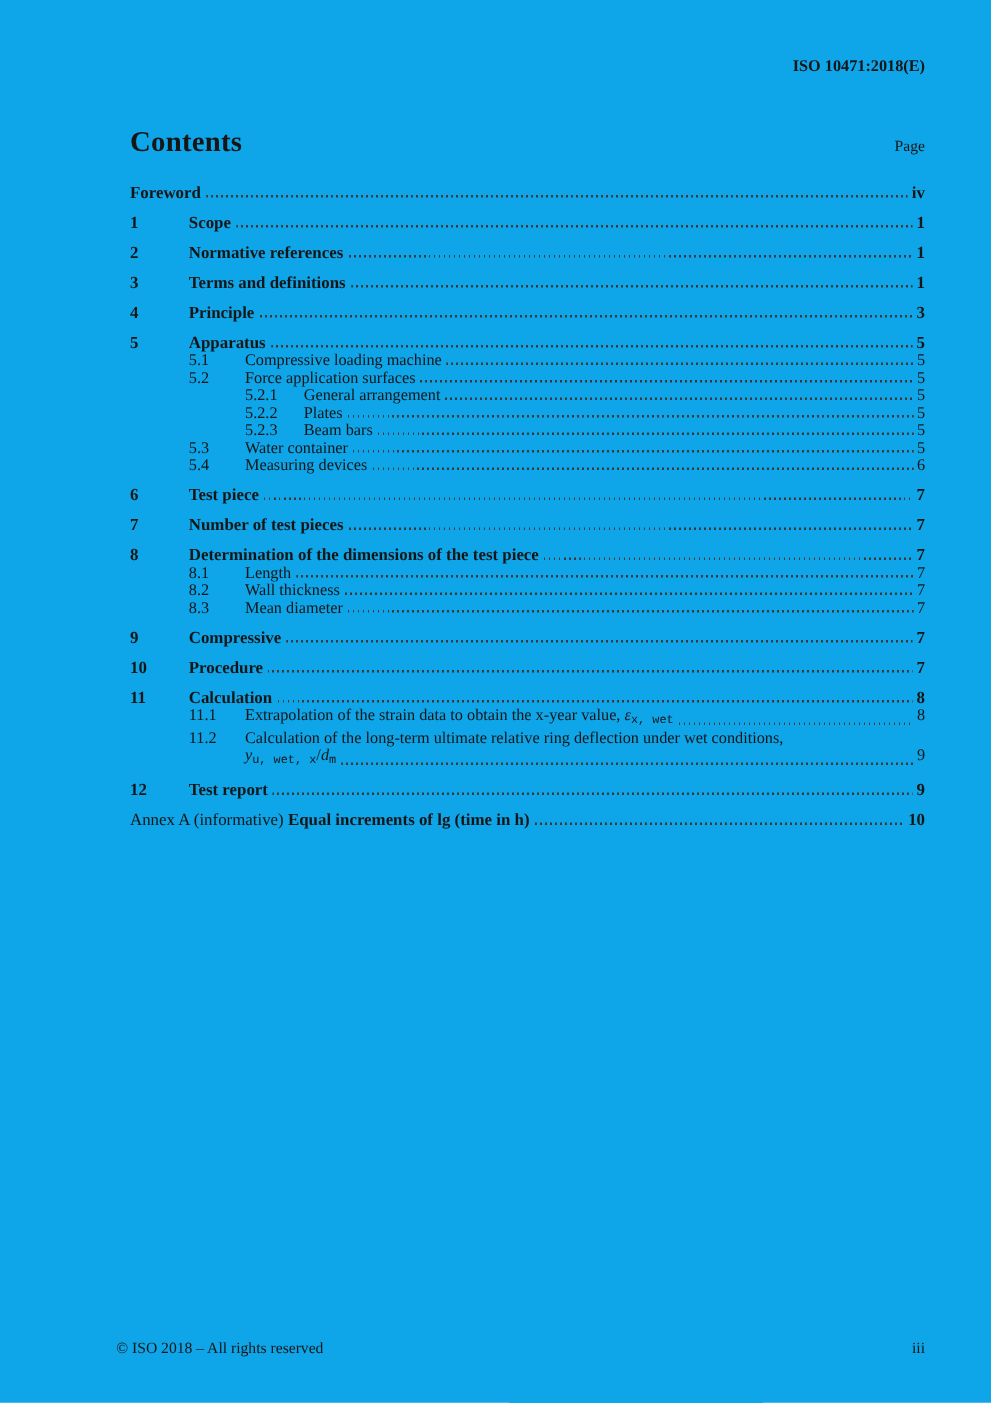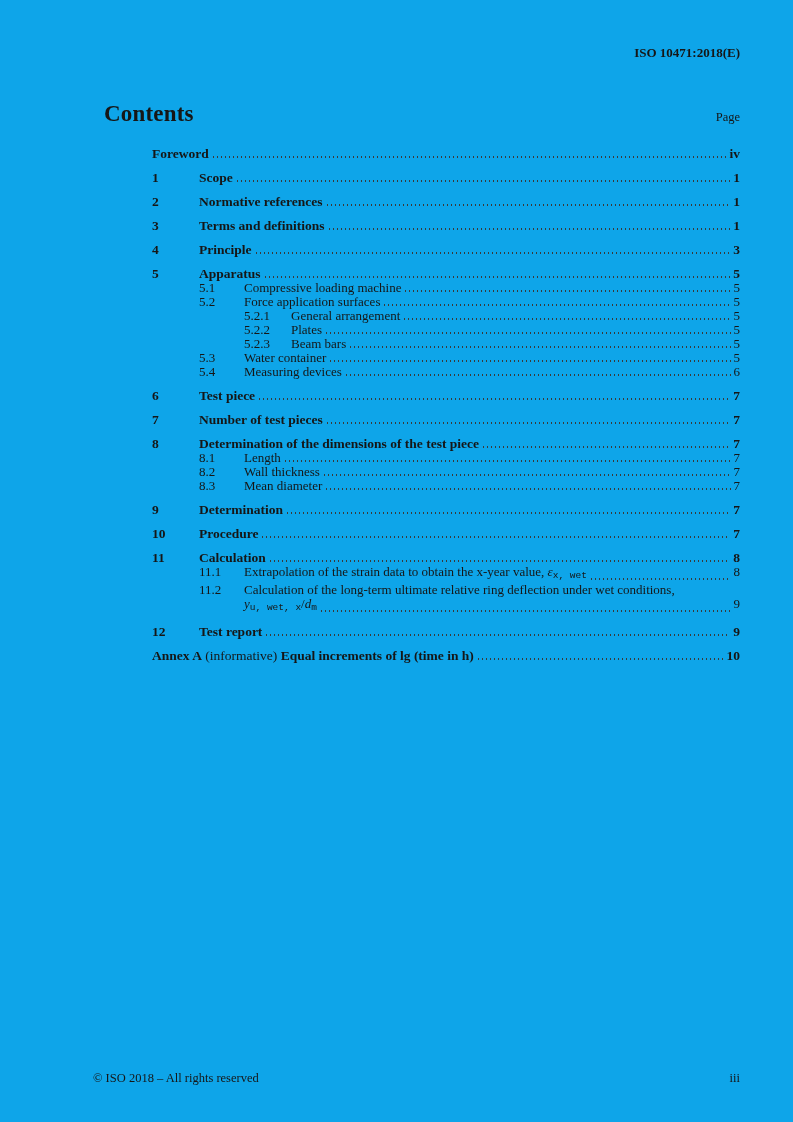--- a/index.html
+++ b/index.html
@@ -36,21 +36,20 @@
     font-weight: bold;
     letter-spacing: 0.2px;
   }
   .page-label { font-size: 12.5px; }
   .toc { margin-top: 19px; }
   .toc-row {
     display: flex;
     align-items: baseline;
     font-size: 13px;
     line-height: 14px;
-    margin-left: 48px;
   }
   .toc-row.l0 {
     font-size: 13.5px;
     line-height: 15px;
     margin-top: 9px;
   }
   .toc-row.l0.bold { font-weight: bold; }
   .num { flex: 0 0 auto; }
   .toc-row.l0 .num { width: 47px; }
   .toc-row.l1 .num { margin-left: 47px; width: 45px; }
@@ -200,21 +199,21 @@
           <span class="pg">7</span>
         </div>
         <div class="toc-row l1">
           <span class="num">8.3</span>
           <span class="ttl">Mean diameter</span>
           <span class="leader"></span>
           <span class="pg">7</span>
         </div>
         <div class="toc-row l0 bold">
           <span class="num">9</span>
-          <span class="ttl">Determination</span>
+          <span class="ttl">Compressive</span>
           <span class="leader"></span>
           <span class="pg">7</span>
         </div>
         <div class="toc-row l0 bold">
           <span class="num">10</span>
           <span class="ttl">Procedure</span>
           <span class="leader"></span>
           <span class="pg">7</span>
         </div>
         <div class="toc-row l0 bold">
@@ -238,21 +237,21 @@
           <span class="leader"></span>
           <span class="pg">9</span>
         </div>
         <div class="toc-row l0 bold">
           <span class="num">12</span>
           <span class="ttl">Test report</span>
           <span class="leader"></span>
           <span class="pg">9</span>
         </div>
         <div class="toc-row l0 bold">
-          <span class="ttl"><span style="font-weight: bold;">Annex A</span><span style="font-weight: normal;"> (informative) </span><span style="font-weight: bold;">Equal increments of lg (time in h)</span></span>
+          <span class="ttl"><span style="font-weight: normal;">Annex A</span><span style="font-weight: normal;"> (informative) </span><span style="font-weight: bold;">Equal increments of lg (time in h)</span></span>
           <span class="leader"></span>
           <span class="pg">10</span>
         </div>
       </div>
   </div>
 
   <div class="footer">
     <span>© ISO 2018 – All rights reserved</span>
     <span>iii</span>
   </div>

